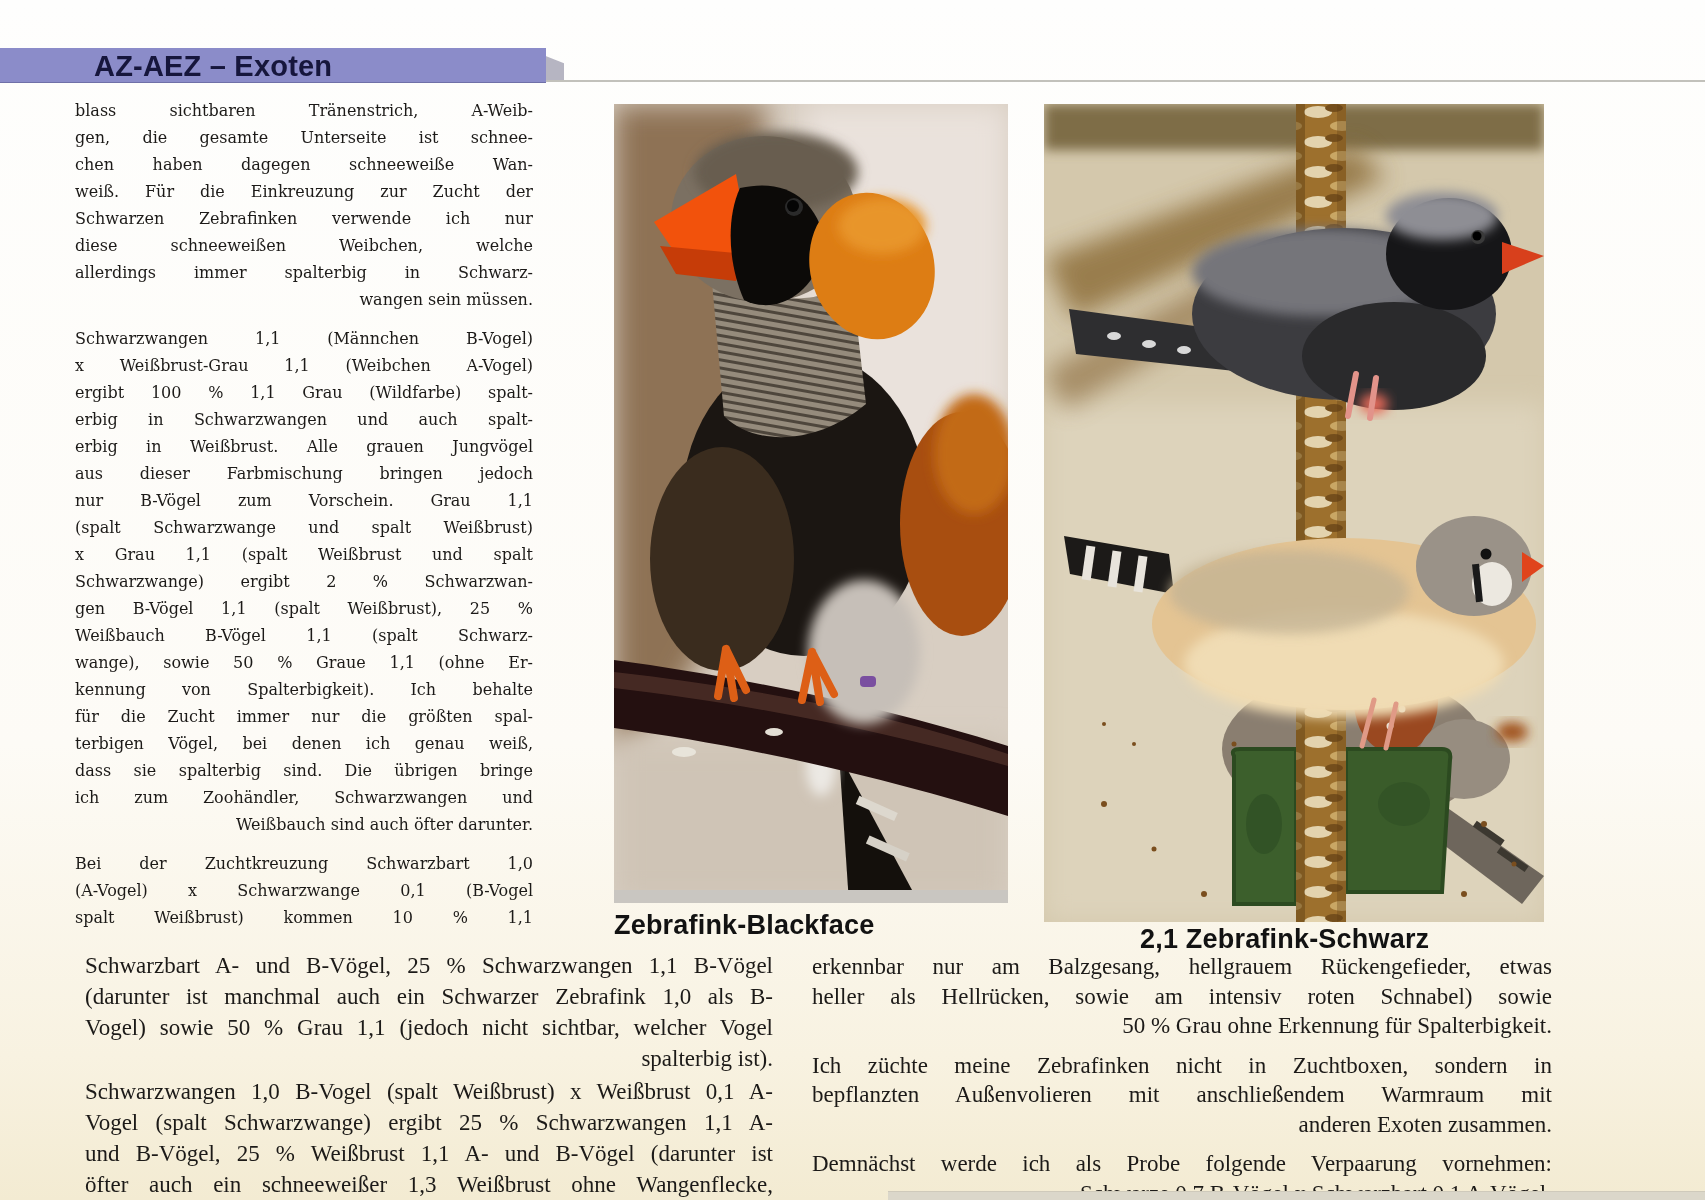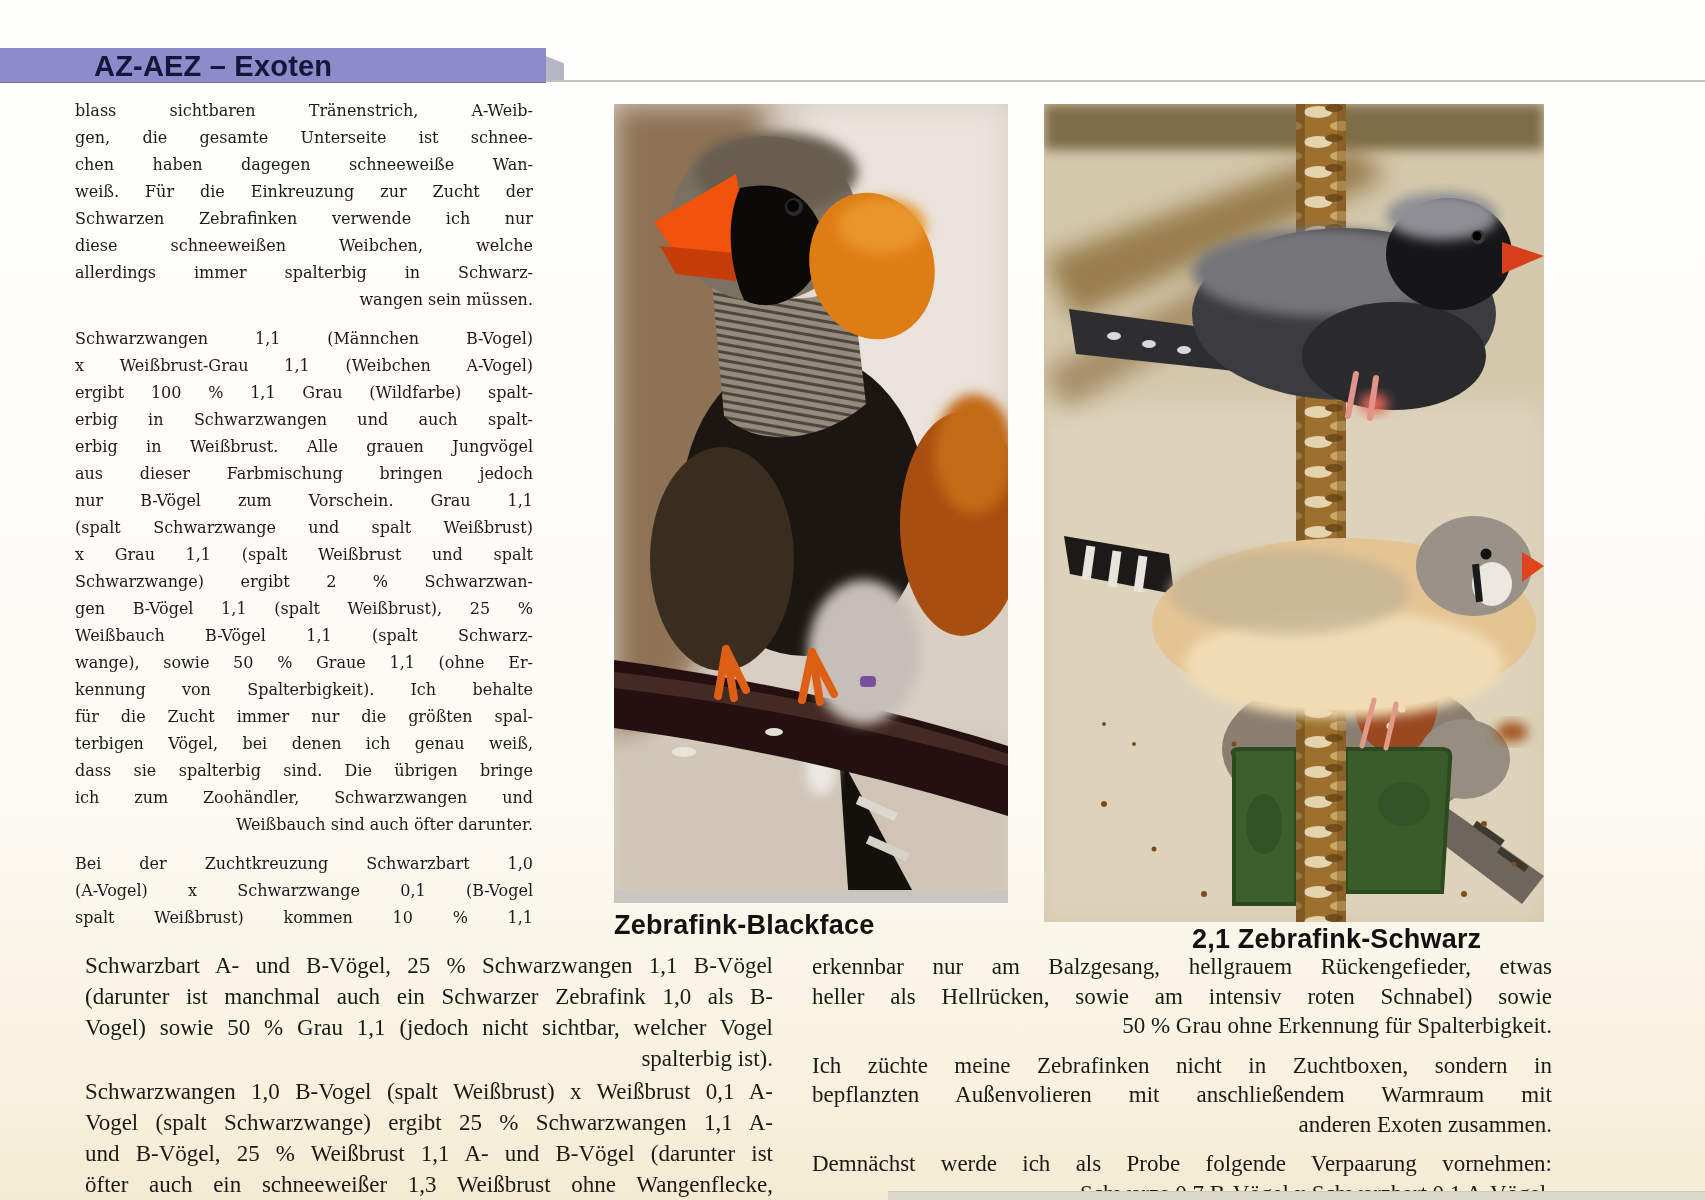--- a/index.html
+++ b/index.html
@@ -32,21 +32,21 @@
   .tl{text-align:right;}
   .tl.j{text-align:justify;text-align-last:justify;}
   
   .figure{position:absolute;overflow:hidden;}
   .fig-left{left:614px;top:104px;width:394px;height:799px;}
   .fig-right{left:1044px;top:104px;width:500px;height:818px;}
   .figure svg{display:block;width:100%;height:100%;}
   .caption{position:absolute;font-family:"Liberation Sans",sans-serif;font-weight:bold;
     font-size:27px;color:var(--c-caption,#121212);letter-spacing:.2px;}
   .cap-left{left:614px;top:910px;width:420px;}
-  .cap-right{left:1192px;top:924px;width:420px;}
+  .cap-right{left:1140px;top:924px;width:420px;}
   .bottom-strip{position:absolute;left:888px;top:1191px;width:817px;height:9px;
     background:var(--c-strip,#dbd7ca);border-top:1px solid #cfcabb;}
 </style>
 </head>
 <body>
 
 <div id="page">
 
   <div class="bar-shadow"></div>
   <div class="rule"></div>

